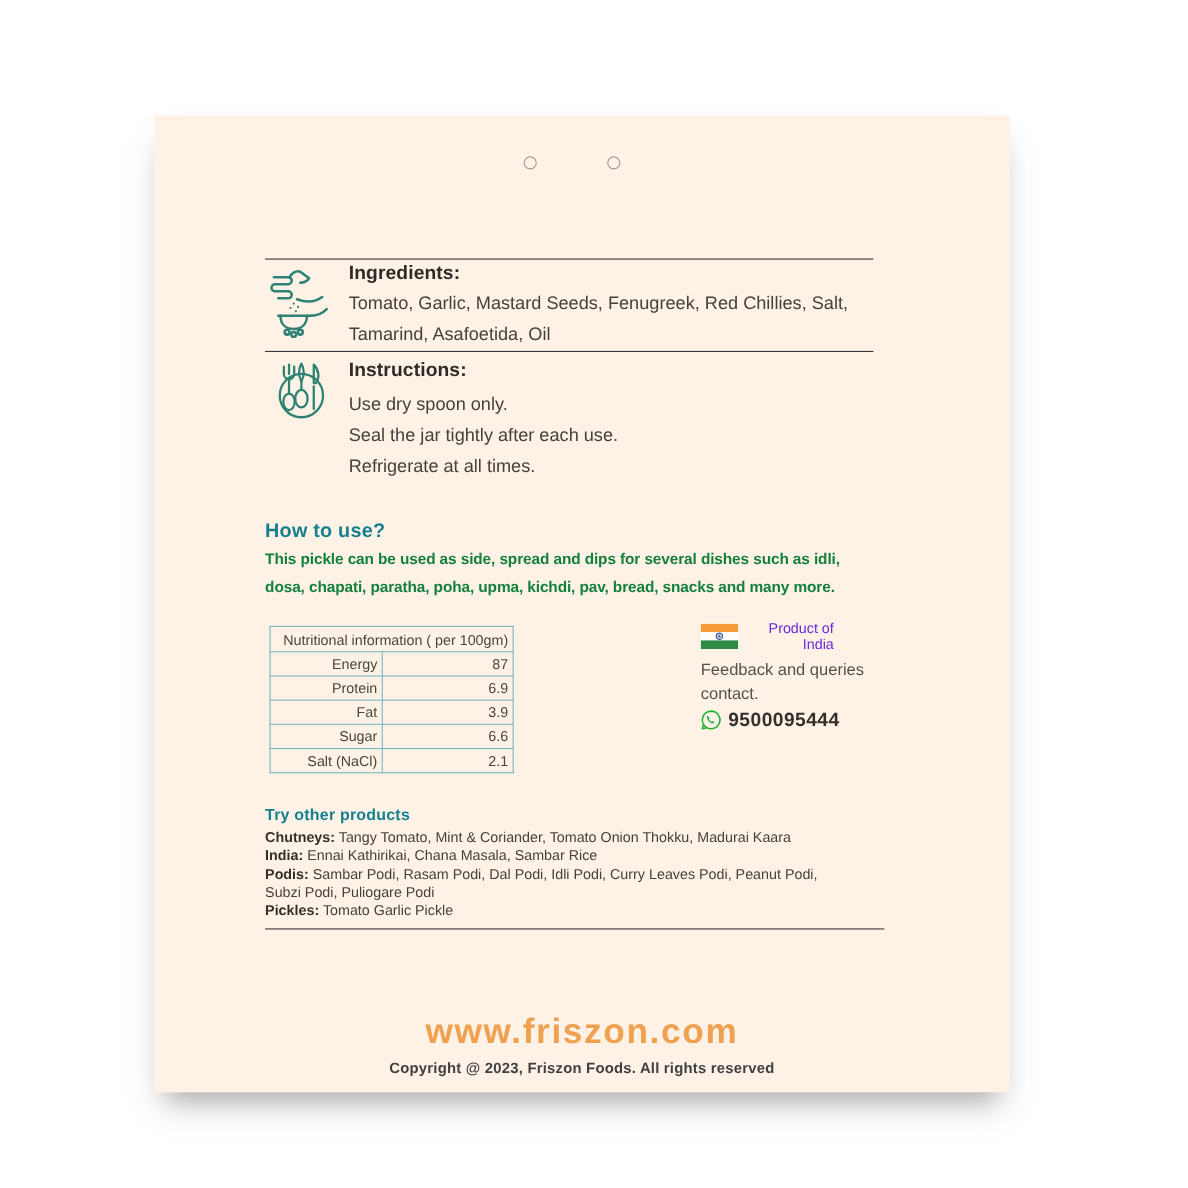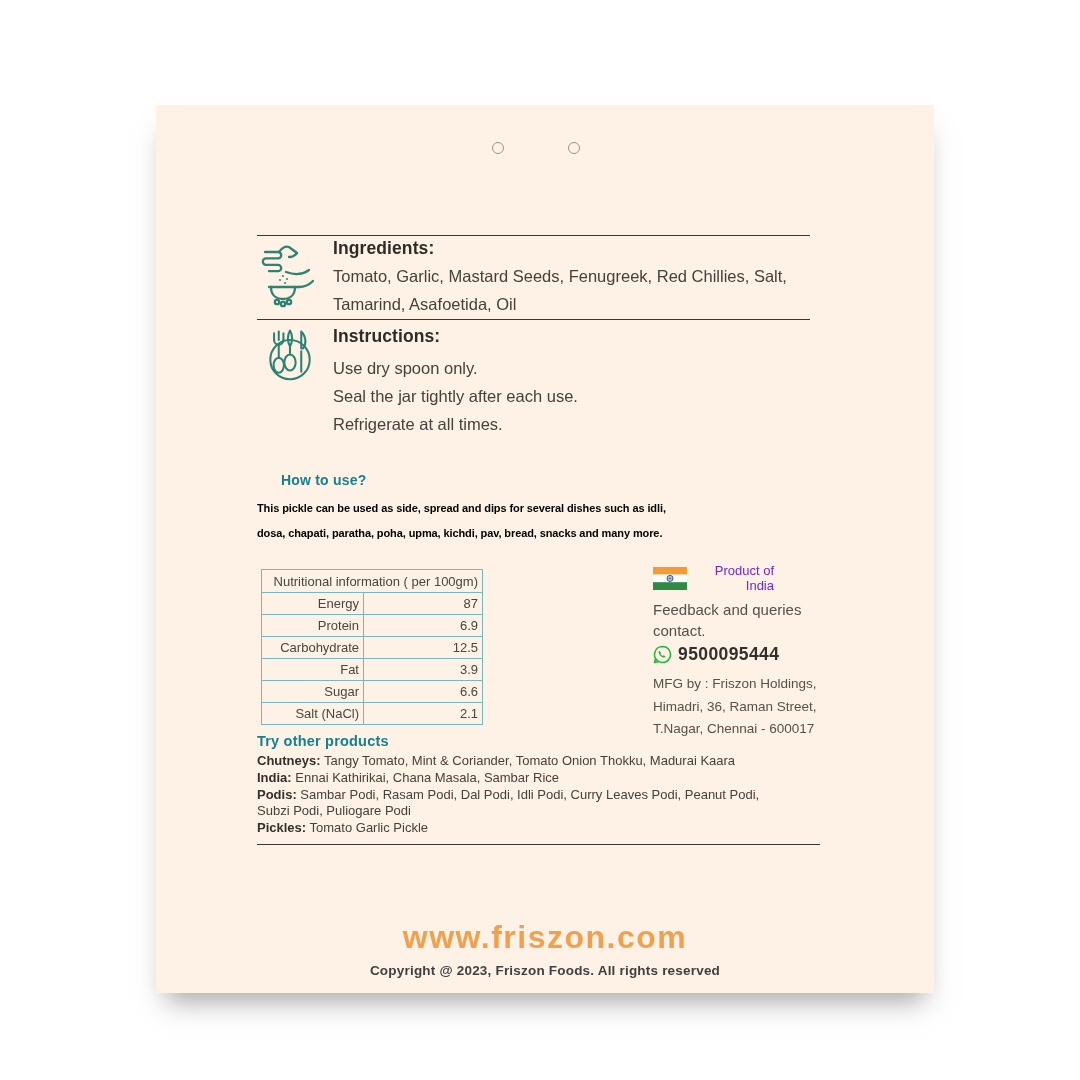--- a/index.html
+++ b/index.html
@@ -2,21 +2,21 @@
 <html><head>
 <meta charset="utf-8">
 <style>
   html,body{margin:0;padding:0;}
   body{
     width:1080px;height:1080px;background:#ffffff;position:relative;
     font-family:"Liberation Sans", sans-serif;color:#3b3733;
     -webkit-font-smoothing:antialiased;
   }
   .card{
-    position:absolute;left:156px;top:105px;width:778px;height:888px;
+    position:absolute;left:140px;top:105px;width:778px;height:888px;
     background:#fdf2e5;
     box-shadow:0 18px 26px -10px rgba(90,90,90,.55);
   }
   .hole{
     position:absolute;top:37px;width:10px;height:10px;border-radius:50%;
     border:1.5px solid #a3948a;background:transparent;
   }
   .hole.h1{left:336px;} .hole.h2{left:412px;}
   .rule{position:absolute;left:101px;height:0;border-top:1.6px solid #3a3631;}
   .rule.r1{top:130px;width:553px;}
@@ -35,26 +35,26 @@
   .inst-title{top:221px;}
 
   .body-lines{position:absolute;left:177px;font-size:16.5px;color:#45413b;}
   .ing-text{top:158px;line-height:27.5px;}
   .inst-steps{top:249px;line-height:28px;}
   .body-lines div{white-space:nowrap;}
 
   .teal-head{
     position:absolute;left:101px;font-weight:bold;color:#17808f;letter-spacing:.2px;
   }
-  .howto-title{top:367px;font-size:14px;margin-left:24px;}
+  .howto-title{top:367px;font-size:18px;}
   .tryother-title{top:628px;font-size:14.5px;}
 
   .howto-text{
-    position:absolute;left:101px;top:391px;font-size:11px;font-weight:bold;
-    color:#000000;line-height:24.5px;letter-spacing:-.1px;
+    position:absolute;left:101px;top:391px;font-size:14px;font-weight:bold;
+    color:#15803d;line-height:24.5px;letter-spacing:-.1px;
   }
   .howto-text div{white-space:nowrap;}
 
   table.nutri{
     position:absolute;left:105px;top:464px;width:222px;border-collapse:collapse;
     font-size:13px;color:#4a453f;
   }
   table.nutri th, table.nutri td{
     border:1.4px solid #7ab6c1;font-weight:normal;text-align:right;
     padding:2px 4px 2px 8px;height:17px;
@@ -154,24 +154,20 @@
         <tr>
       <th colspan="2">Nutritional information ( per 100gm)</th>
     </tr>
     <tr>
       <td>Energy</td>
       <td class="val">87</td>
     </tr>
     <tr>
       <td>Protein</td>
       <td class="val">6.9</td>
-    </tr>
-    <tr>
-      <td>Carbohydrate</td>
-      <td class="val">12.5</td>
     </tr>
     <tr>
       <td>Fat</td>
       <td class="val">3.9</td>
     </tr>
     <tr>
       <td>Sugar</td>
       <td class="val">6.6</td>
     </tr>
     <tr>
@@ -197,25 +193,20 @@
     <div class="feedback">Feedback and queries contact.</div>
     <div class="phone-row">
       <span>
         <svg width="19" height="19" viewBox="0 0 20 20">
           <path d="M10 1.6 a8.4 8.4 0 1 1 -7.3 12.6 L1.6 18.4 l4.3 -1.1 A8.4 8.4 0 0 1 10 1.6 z" fill="none" stroke="#27b43e" stroke-width="1.6" stroke-linejoin="round"></path>
           <path d="M6.8 6 c-.5.3 -1 .9 -.9 1.7 .2 1.6 1.2 3.1 2.5 4.2 1 .8 2.3 1.5 3.4 1.3 .7 -.1 1.2 -.7 1.3 -1.3 l-2 -1 -.9.8 c-1 -.5 -1.9 -1.4 -2.4 -2.4 l.8 -.9 z" fill="#27b43e"></path>
         </svg>
       </span>
       <span class="phone-num">9500095444</span>
     </div>
-    <div class="mfg">
-      <div>MFG by : Friszon Holdings,</div>
-      <div>Himadri, 36, Raman Street,</div>
-      <div>T.Nagar, Chennai - 600017</div>
-    </div>
   </div>
 
   <div class="teal-head tryother-title">Try other products</div>
   <div class="products">
     <div><span class="lbl">Chutneys:</span><span> Tangy Tomato, Mint &amp; Coriander, Tomato Onion Thokku, Madurai Kaara</span></div>
     <div><span class="lbl">India:</span><span> Ennai Kathirikai, Chana Masala, Sambar Rice</span></div>
     <div><span class="lbl">Podis:</span><span> Sambar Podi, Rasam Podi, Dal Podi, Idli Podi, Curry Leaves Podi, Peanut Podi,</span></div>
     <div><span class="lbl"></span><span>Subzi Podi, Puliogare Podi</span></div>
     <div><span class="lbl">Pickles:</span><span> Tomato Garlic Pickle</span></div>
   </div>

